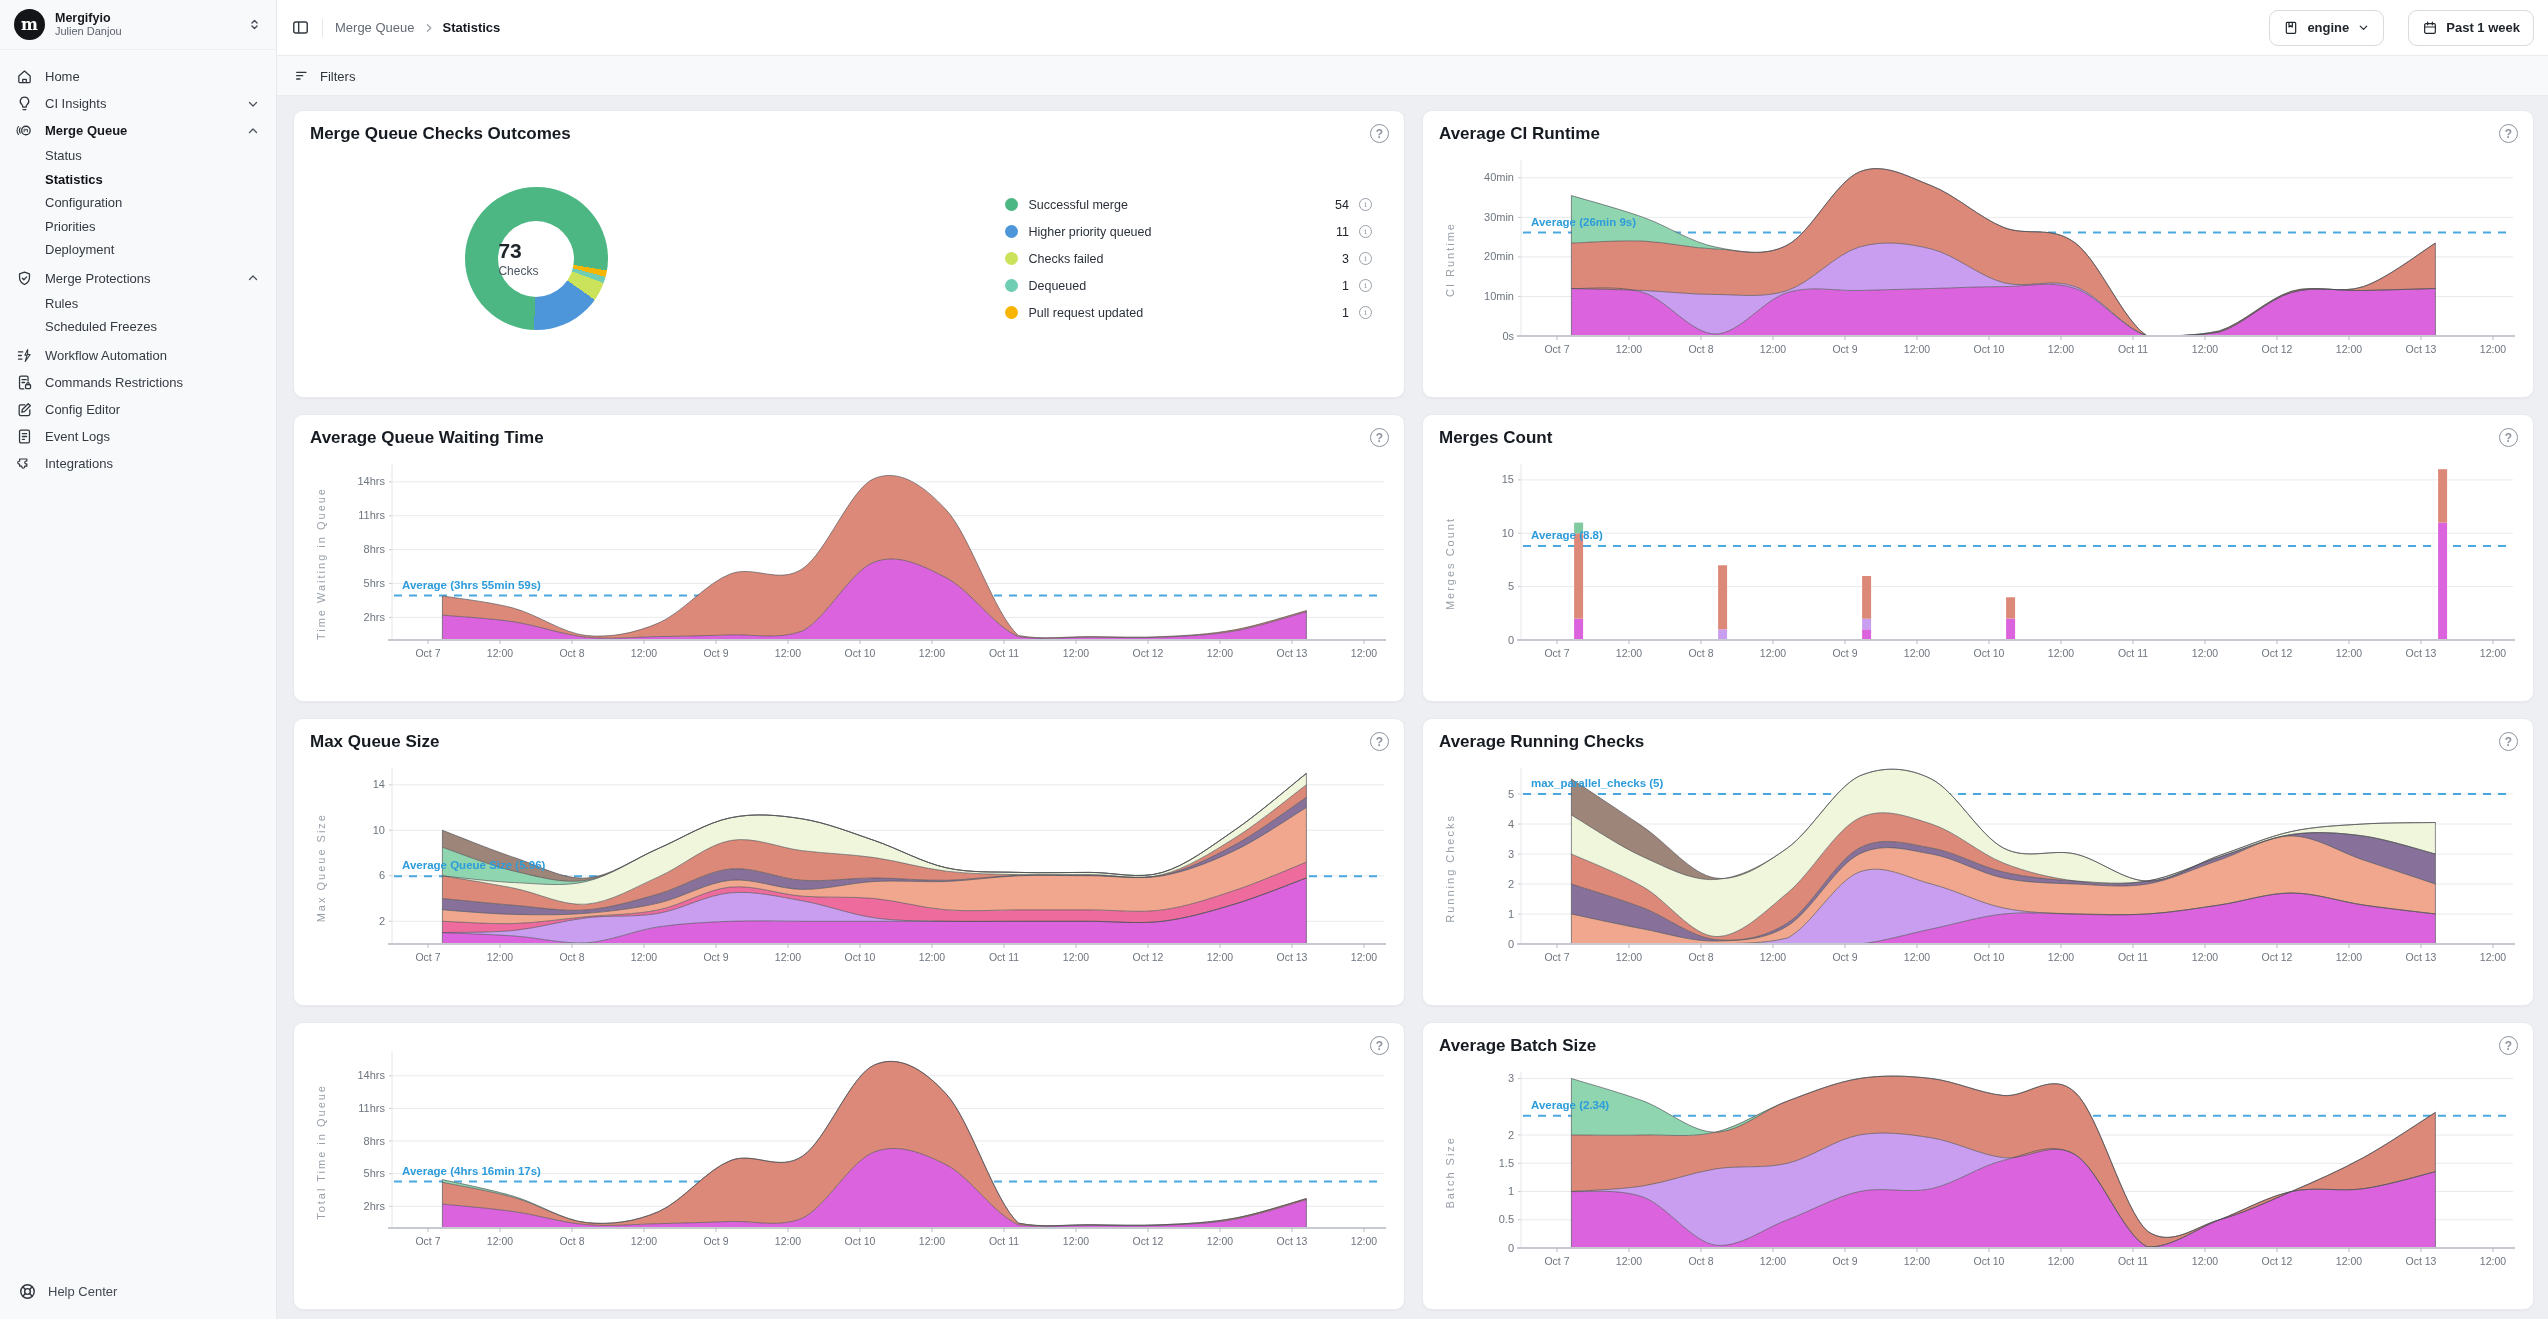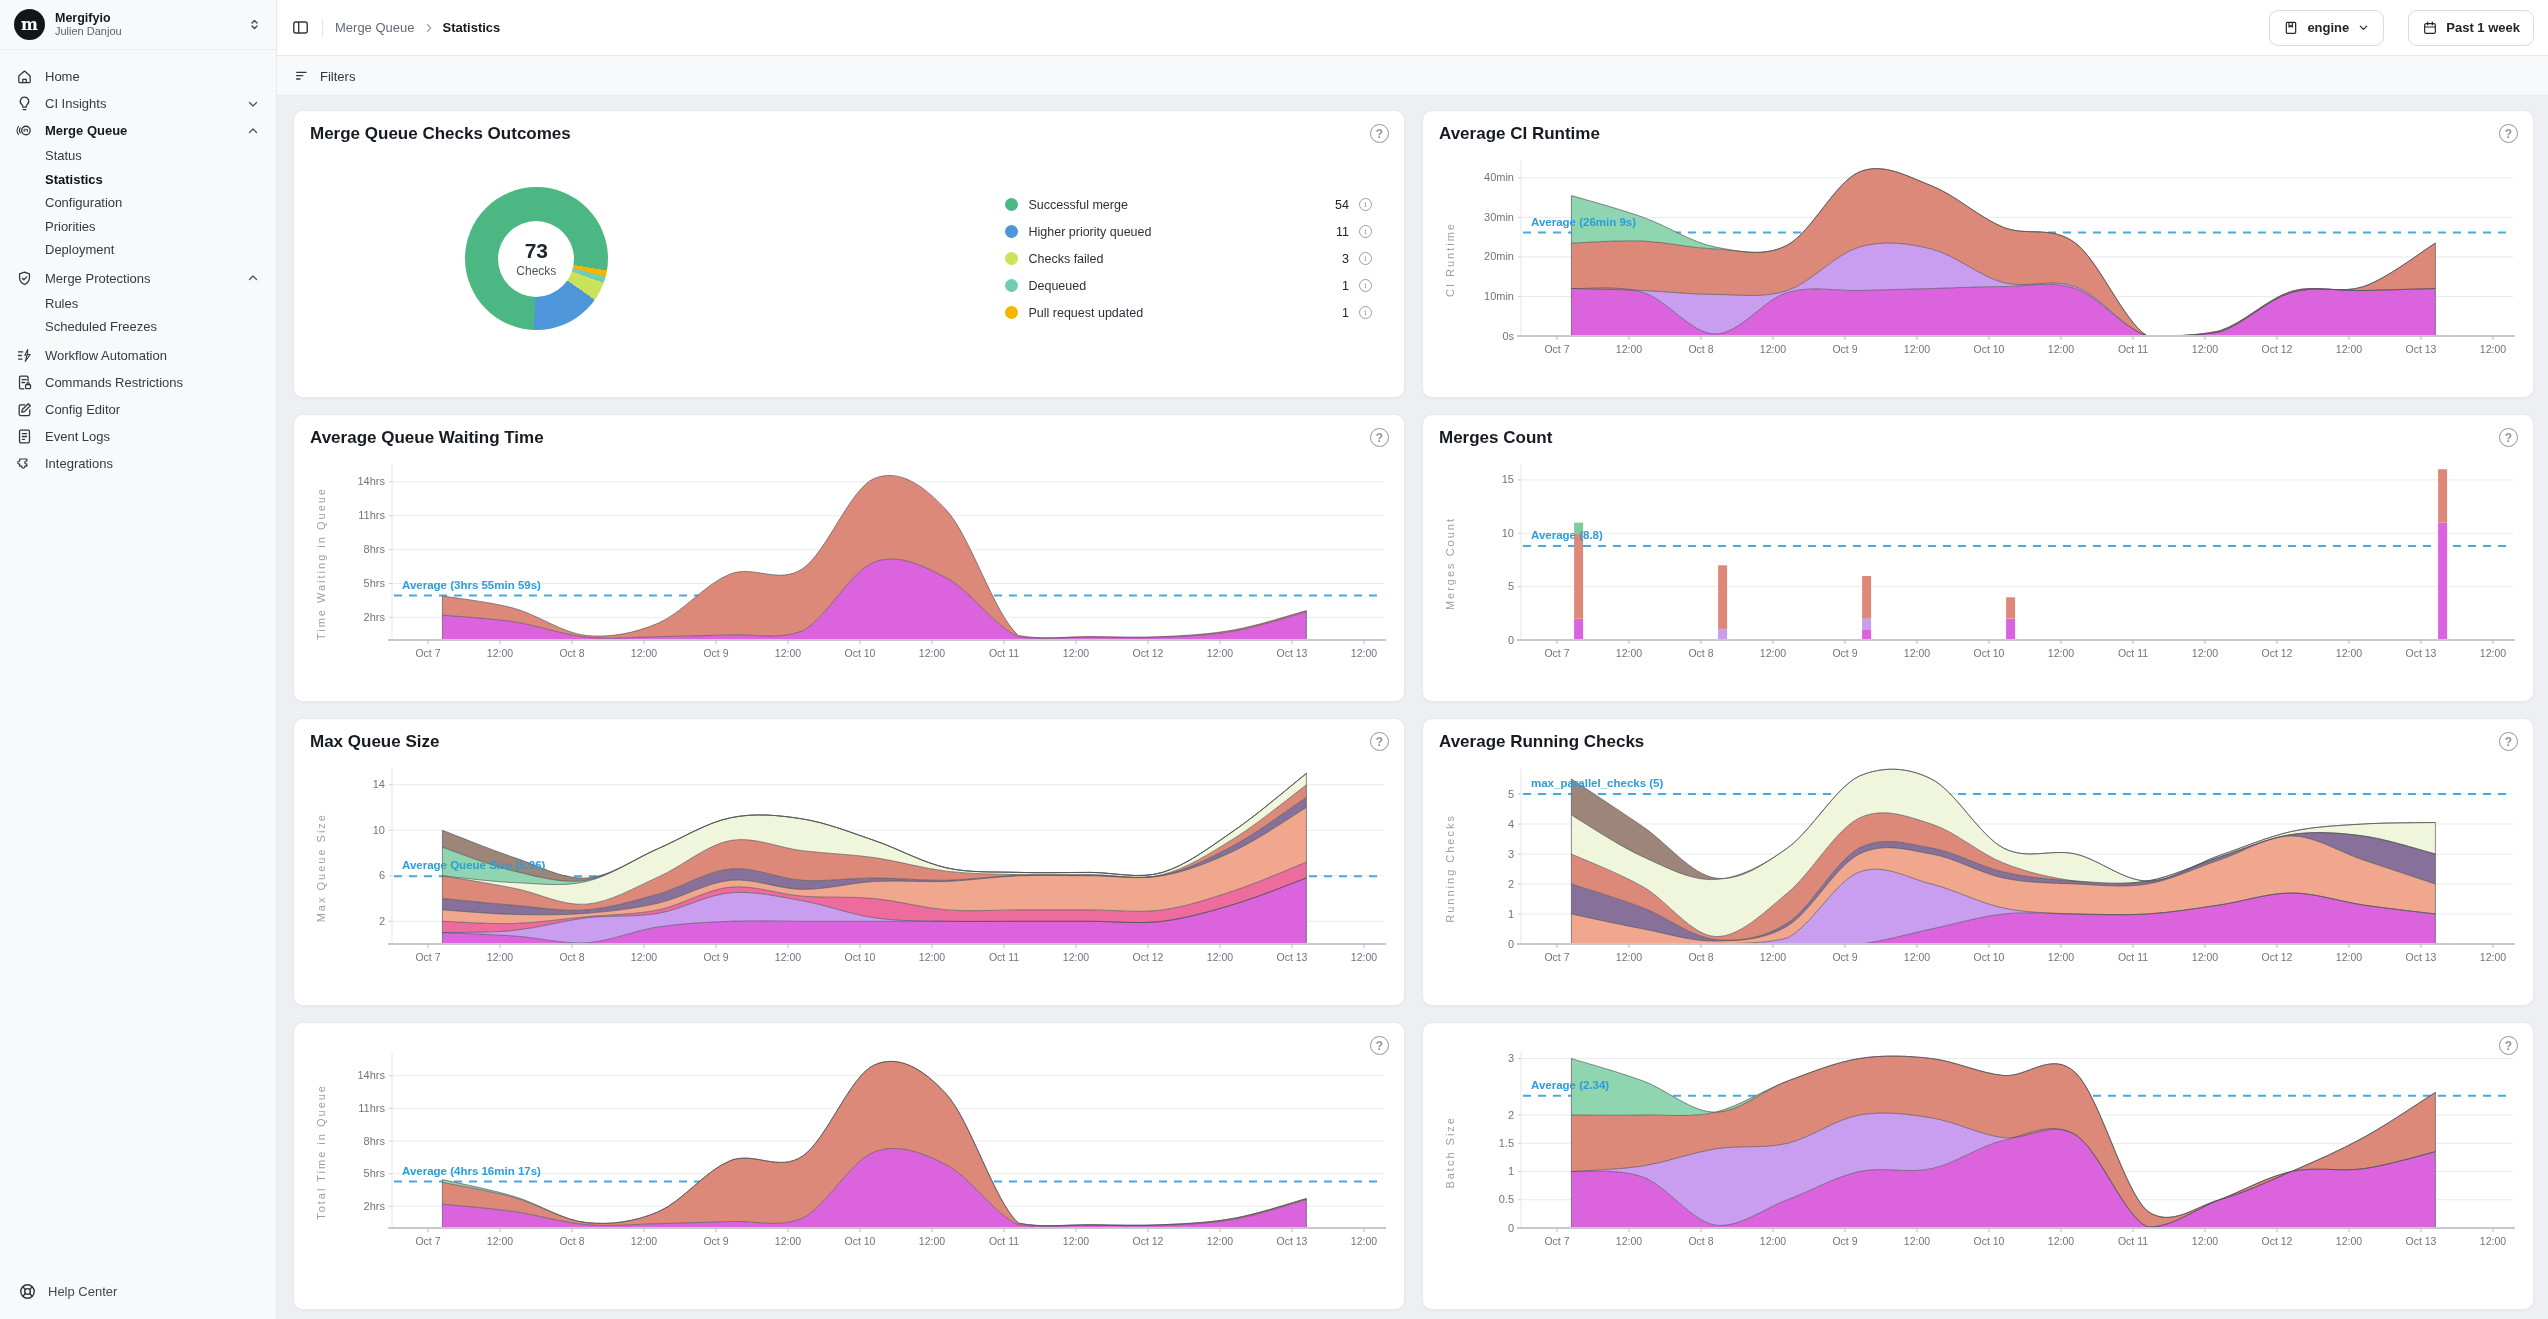--- a/index.html
+++ b/index.html
@@ -43,21 +43,21 @@
   .card-title{font-size:17px;font-weight:700;color:#161b22}
   .card-help{position:absolute;top:13px;right:15px;width:19px;height:19px;border:1.6px solid #8d949e;border-radius:50%;color:#8d949e;font-size:12px;font-weight:700;display:flex;align-items:center;justify-content:center;cursor:pointer}
   .chart-row{display:flex;align-items:stretch;margin-top:10px}
   .ylab{width:22px;display:flex;align-items:center;justify-content:center}
   .ylab span{writing-mode:vertical-rl;transform:rotate(180deg);font-size:11px;color:#99a0a9;letter-spacing:2px;white-space:nowrap}
   svg.chart{flex:1;height:212px}
   
   .pie-wrap{display:flex;align-items:center;height:225px;margin-top:2px}
   .pie-left{width:42%;display:flex;justify-content:center}
   .donut{width:143px;height:143px;border-radius:50%;position:relative}
-  .donut-hole{position:absolute;left:50%;top:50%;transform:translate(-50%,-50%);width:76px;height:76px;border-radius:50%;background:#fff;display:flex;flex-direction:column;align-items:center;justify-content:center}
+  .donut-hole{position:absolute;left:50%;top:50%;transform:translate(-50%,-50%);width:76px;height:76px;border-radius:50%;background:#fff;display:flex;flex-direction:column;justify-content:center}
   .donut-value{font-size:21px;font-weight:700;color:#20252c}
   .donut-label{font-size:12px;color:#4a5560;margin-top:1px}
   .pie-legend{width:34%;margin-left:auto;margin-right:16px}
   .leg-row{display:flex;align-items:center;gap:10px;height:27px}
   .leg-dot{width:13px;height:13px;border-radius:50%;flex-shrink:0}
   .leg-label{flex:1;font-size:12.5px;color:#2b313a}
   .leg-count{font-size:12.5px;color:#20252c}
   .leg-info{width:13px;height:13px;border-radius:50%;border:1px solid #98a0a8;color:#98a0a8;font-size:8px;line-height:1;display:flex;align-items:center;justify-content:center;font-family:"DejaVu Serif",serif;cursor:pointer}
 </style>
 </head>
@@ -735,20 +735,21 @@
               <line x1="960" x2="960" y1="182" y2="186" stroke="#b7bcc2"></line>
               <text x="960" y="199" text-anchor="middle" fill="#6e757f" font-size="10.5">Oct 13</text>
               <line x1="1032" x2="1032" y1="182" y2="186" stroke="#b7bcc2"></line>
               <text x="1032" y="199" text-anchor="middle" fill="#6e757f" font-size="10.5">12:00</text>
               <text x="70" y="128.56375" fill="#2d9cdb" font-size="11.5" font-weight="600">Average (4hrs 16min 17s)</text>
             </svg>
         </div>
       </section>
 
       <section class="card">
+        <h2 class="card-title">Average Batch Size</h2>
         <span class="card-help">?</span>
         <div class="chart-row">
           <div class="ylab">
               <span>Batch Size</span>
             </div>
           <svg class="chart" preserveAspectRatio="none" viewBox="0 0 1056 212">
               <line x1="60" x2="1052" y1="182" y2="182" stroke="#e8eaed" stroke-width="1"></line>
               <line x1="57" x2="60" y1="182" y2="182" stroke="#c8ccd1"></line>
               <text x="53" y="185.5" text-anchor="end" fill="#6e757f" font-size="11">0</text>
               <line x1="60" x2="1052" y1="153.75324675324674" y2="153.75324675324674" stroke="#e8eaed" stroke-width="1"></line>

